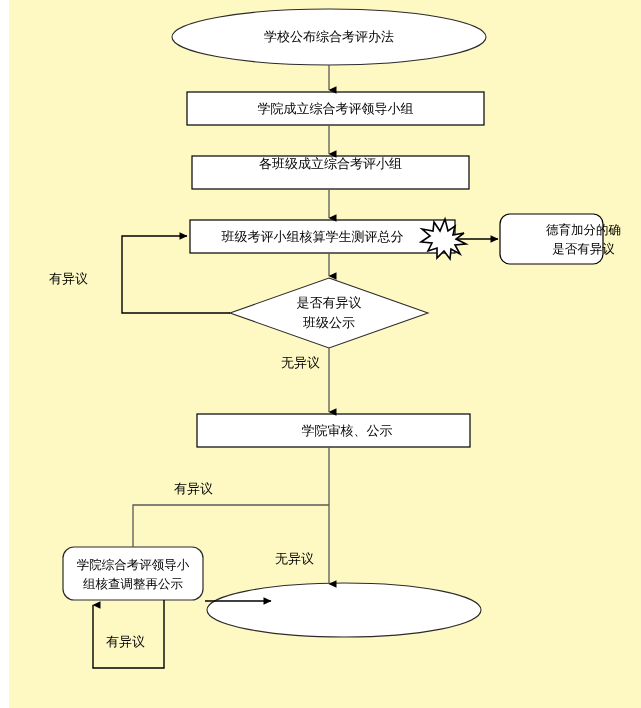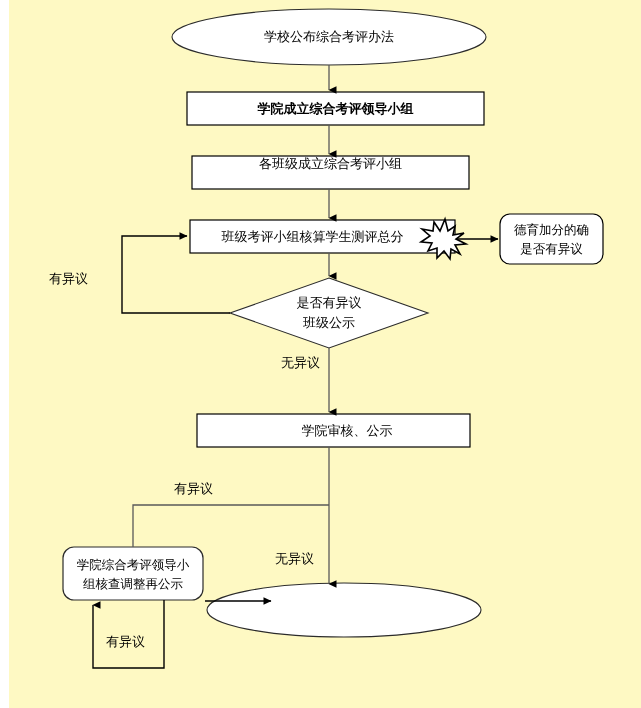--- a/index.html
+++ b/index.html
@@ -111,33 +111,33 @@
     <line x1="196" y1="601" x2="262" y2="601" stroke="#000000" stroke-width="1.4" marker-end="url(#arrowRight)"></line>
 
     <path d="M 155,600 L 155,668 L 84,668 L 84,605" fill="none" stroke="#000000" stroke-width="1.4" marker-end="url(#arrowUp)"></path>
 
   </svg>
 
   <div class="node-text" style="left:163px; top:23px; width:314px; height:28px;">
     <span>学校公布综合考评办法</span>
   </div>
 
-  <div class="node-text" style="left:178px; top:92px; width:297px; height:33px;font-weight:bold;">
+  <div class="node-text" style="left:178px; top:92px; width:297px; height:33px;">
     <span>学院成立综合考评领导小组</span>
   </div>
 
   <div class="node-text" style="left:183px; top:156px; width:277px; height:16px;align-items:center;">
     <span>各班级成立综合考评小组</span>
   </div>
 
   <div class="node-text" style="left:181px; top:220px; width:245px; height:33px;">
     <span>班级考评小组核算学生测评总分</span>
   </div>
 
-  <div class="node-text callout-text" style="left:491px; top:214px; width:103px; height:50px;">
+  <div class="node-text callout-text" style="left:491px; top:214px; width:103px; height:50px;padding-left:32px;">
     <span>德育加分的确</span>
     <span>是否有异议</span>
   </div>
 
   <div class="node-text" style="left:251px; top:291px; width:138px; height:44px;">
     <span>是否有异议</span>
     <span>班级公示</span>
   </div>
 
   <div class="node-text" style="left:188px; top:414px; width:300px; height:33px;">

